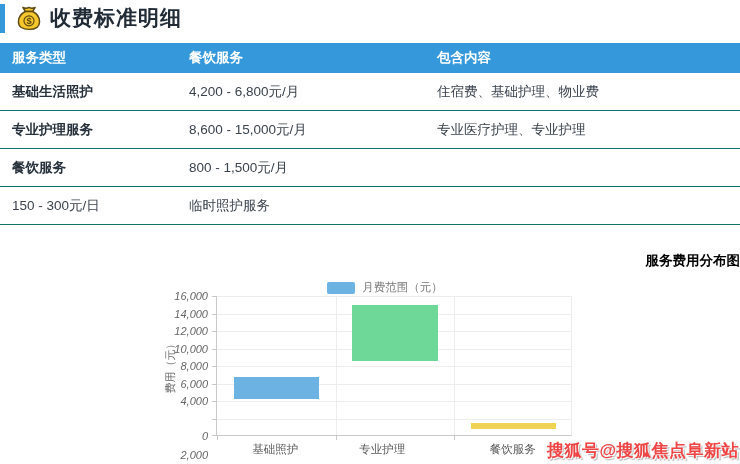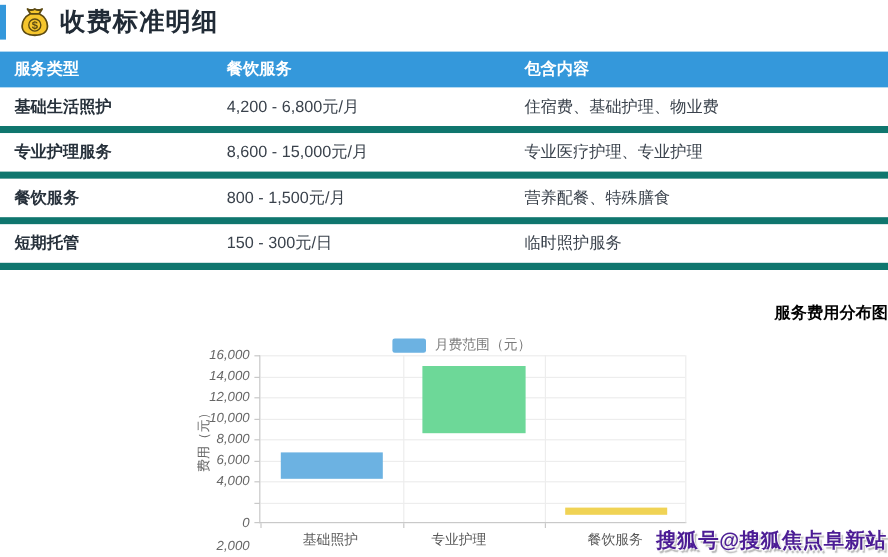--- a/index.html
+++ b/index.html
@@ -14,21 +14,21 @@
   .section-header { position: absolute; top: 2px; left: 0; display: flex; align-items: center; height: 32px; }
   .accent-bar { width: 5px; height: 29px; background: #3498db; margin-right: 11px; }
   .money-icon { width: 26px; height: 28px; margin-right: 8px; flex: 0 0 auto; }
   .section-title { font-size: 21px; font-weight: bold; color: #212b36; letter-spacing: 1px; }
 
   
   .fee-table { position: absolute; top: 43px; left: 0; width: 740px; }
   .t-row { display: grid; grid-template-columns: 177px 248px 315px; align-items: center; }
   .t-head { background: #3498db; height: 30px; }
   .t-head .t-cell { color: #fff; font-weight: bold; font-size: 13.5px; }
-  .t-body-row { height: 38px; background: #fff; border-bottom: 6px solid #0f766e; }
+  .t-body-row { height: 38px; background: #fff; border-bottom: 1px solid #0f766e; }
   .t-cell { padding-left: 12px; font-size: 13.5px; color: #3a424c; white-space: nowrap; overflow: hidden; }
   .t-cell.svc { font-weight: bold; color: #27313b; }
 
   
   .chart { position: absolute; top: 248px; left: 0; width: 740px; height: 216px; }
   .chart-title { position: absolute; top: 4px; left: 0; width: 740px; text-align: right;
                  font-size: 13.5px; font-weight: bold; color: #000000; }
   .legend { position: absolute; top: 32px; left: 0; width: 740px; display: flex;
             justify-content: center; align-items: center; transform: translateX(15px); }
   .legend-swatch { width: 28px; height: 12px; background: #6cb2e2; border-radius: 2px; margin-right: 7px; }
@@ -45,21 +45,21 @@
   .yticks { position: absolute; left: 156px; top: 48px; width: 55px; height: 140px; }
   .ytick { position: absolute; right: 3px; width: 52px; text-align: right;
            font-size: 11px; color: #666; line-height: 12px; font-style: italic; }
   .ylabel { position: absolute; left: 170px; top: 118px; transform: translate(-50%,-50%) rotate(-90deg);
             font-size: 11px; color: #666; white-space: nowrap; }
   .xlabels { position: absolute; left: 216px; top: 194px; width: 356px; height: 16px; }
   .xlabel { position: absolute; top: 0; text-align: center; font-size: 11.5px; color: #5a5a5a; white-space: nowrap; }
 
   
   .watermark { position: absolute; right: 1px; bottom: 2px; font-size: 17px; font-weight: bold;
-               color: #4c1d95; letter-spacing: 0.5px; white-space: nowrap;
+               color: #ef4444; letter-spacing: 0.5px; white-space: nowrap;
                text-shadow: 1px 1px 0 rgba(255,255,255,0.85), -1px -1px 0 rgba(255,255,255,0.5), 2px 2px 1px rgba(90,90,90,0.45); }
 </style>
 </head>
 <body>
 
 <div class="page">
 
   <div class="section-header">
     <div class="accent-bar"></div>
     <svg class="money-icon" viewBox="0 0 32 32" aria-hidden="true">
@@ -83,24 +83,22 @@
       <div class="t-cell">住宿费、基础护理、物业费</div>
     </div>
     <div class="t-row t-body-row">
       <div class="t-cell svc">专业护理服务</div>
       <div class="t-cell">8,600 - 15,000元/月</div>
       <div class="t-cell">专业医疗护理、专业护理</div>
     </div>
     <div class="t-row t-body-row">
       <div class="t-cell svc">餐饮服务</div>
       <div class="t-cell">800 - 1,500元/月</div>
-      <div class="t-cell">营养配餐、特殊膳食</div>
     </div>
     <div class="t-row t-body-row">
-      <div class="t-cell svc">短期托管</div>
       <div class="t-cell">150 - 300元/日</div>
       <div class="t-cell">临时照护服务</div>
     </div>
   </div>
 
   <div class="chart">
     <div class="chart-title">服务费用分布图</div>
     <div class="legend">
       <div class="legend-swatch" style="background: rgb(108, 178, 226);"></div>
       <div class="legend-label">月费范围（元）</div>

